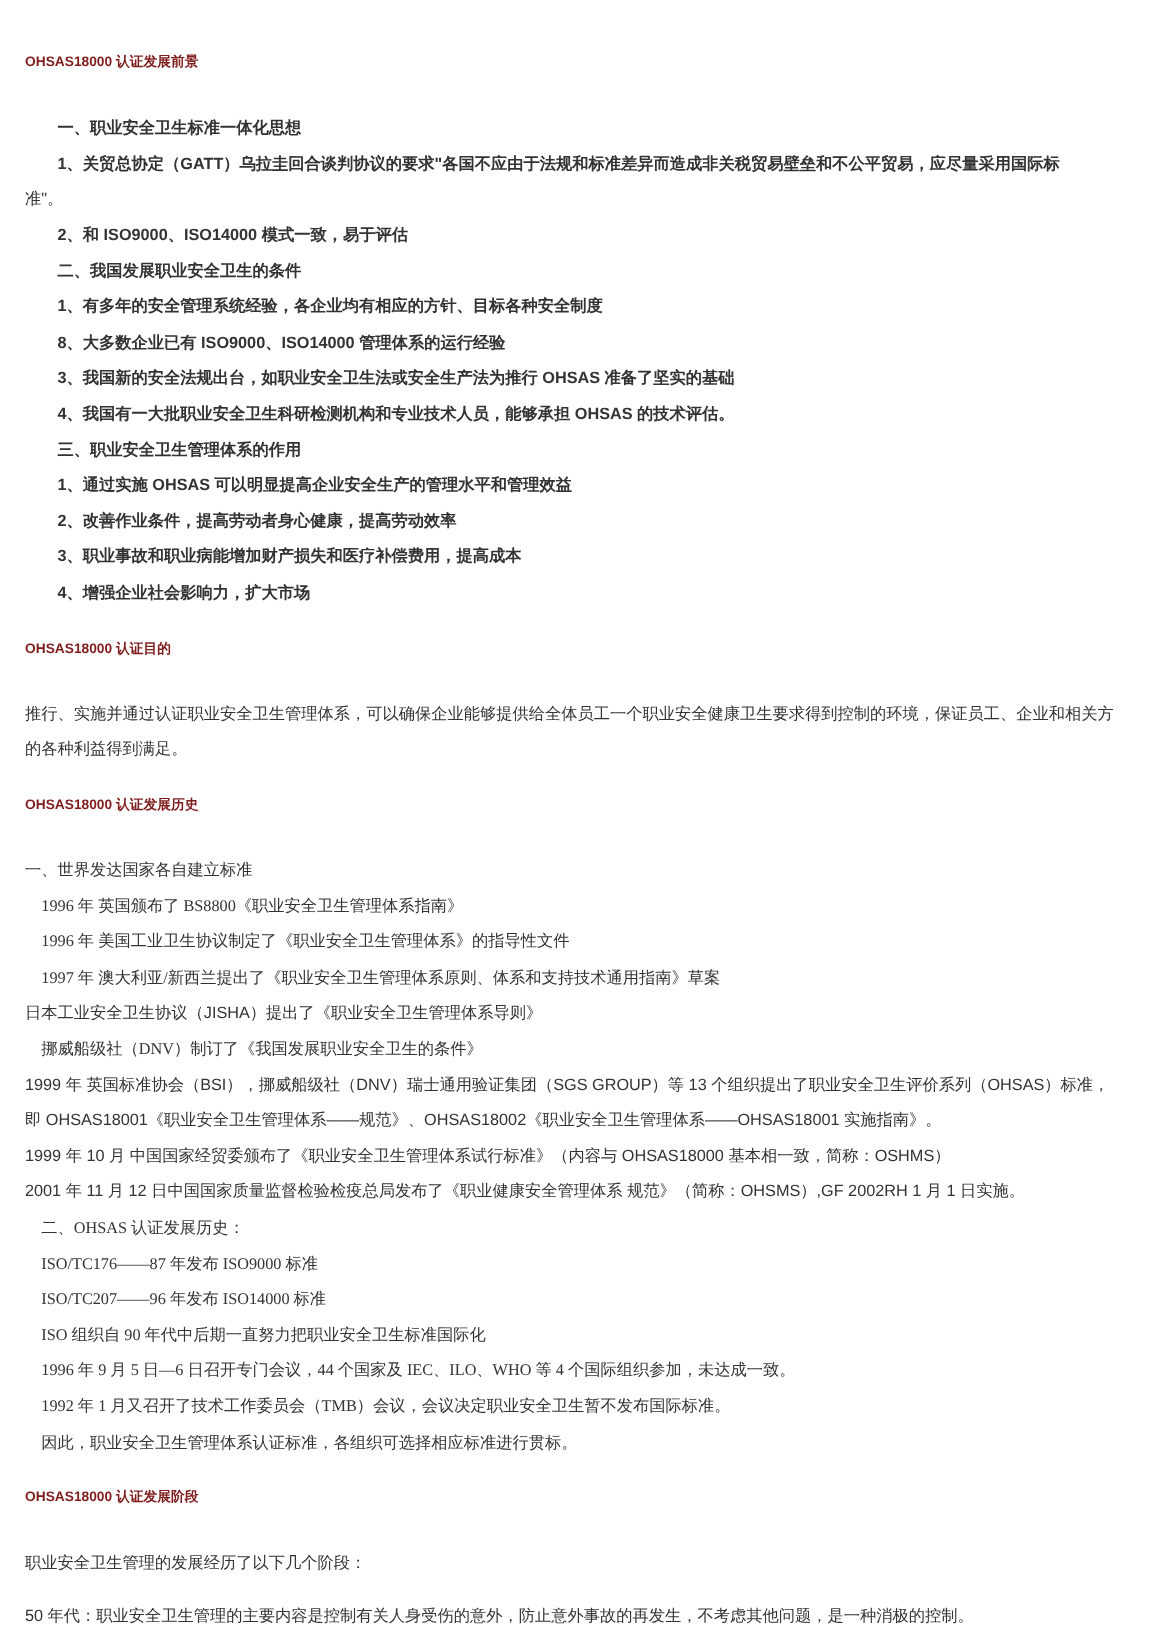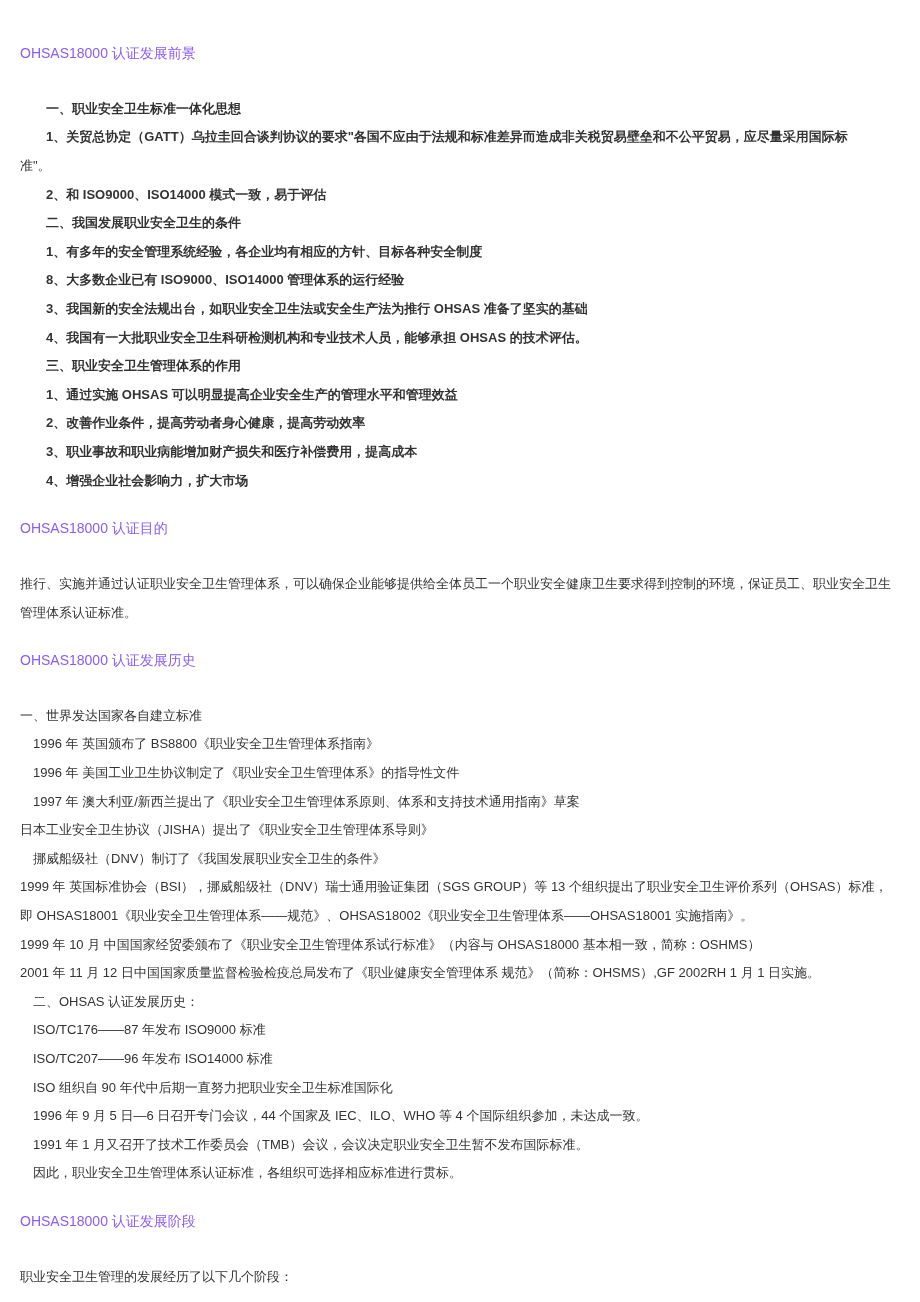--- a/index.html
+++ b/index.html
@@ -6,32 +6,33 @@
       font-family: "Microsoft YaHei", "SimSun", Arial, sans-serif;
       font-size: 13px;
       line-height: 2.2;
       color: #333333;
       margin: 0;
       padding: 20px;
       background: #ffffff;
       width: 880px;
     }
     .heading {
-      color: #8b5cf6;
-      font-weight: normal;
-      font-size: 14px;
+      color: #7f1d1d;
+      font-weight: bold;
+      font-size: 11px;
       margin-top: 18px;
       margin-bottom: 12px;
     }
     .indent-1 {
       padding-left: 2em;
       font-weight: bold;
     }
     .indent-half {
       padding-left: 1em;
+      font-family: Liberation Serif, serif;
     }
     .para {
       margin: 0;
     }
     .spacer {
       height: 14px;
     }
   </style>
 </head>
 <body>
@@ -48,38 +49,38 @@
 <div class="para indent-1">3、我国新的安全法规出台，如职业安全卫生法或安全生产法为推行 OHSAS 准备了坚实的基础</div>
 <div class="para indent-1">4、我国有一大批职业安全卫生科研检测机构和专业技术人员，能够承担 OHSAS 的技术评估。</div>
 <div class="para indent-1">三、职业安全卫生管理体系的作用</div>
 <div class="para indent-1">1、通过实施 OHSAS 可以明显提高企业安全生产的管理水平和管理效益</div>
 <div class="para indent-1">2、改善作业条件，提高劳动者身心健康，提高劳动效率</div>
 <div class="para indent-1">3、职业事故和职业病能增加财产损失和医疗补偿费用，提高成本</div>
 <div class="para indent-1">4、增强企业社会影响力，扩大市场</div>
 
 <div class="heading">OHSAS18000 认证目的</div>
 <div class="spacer"></div>
-<div class="para">推行、实施并通过认证职业安全卫生管理体系，可以确保企业能够提供给全体员工一个职业安全健康卫生要求得到控制的环境，保证员工、职业安全卫生管理体系认证标准。</div>
+<div class="para">推行、实施并通过认证职业安全卫生管理体系，可以确保企业能够提供给全体员工一个职业安全健康卫生要求得到控制的环境，保证员工、企业和相关方的各种利益得到满足。</div>
 
 <div class="heading">OHSAS18000 认证发展历史</div>
 <div class="spacer"></div>
 <div class="para">一、世界发达国家各自建立标准</div>
 <div class="para indent-half">1996 年 英国颁布了 BS8800《职业安全卫生管理体系指南》</div>
 <div class="para indent-half">1996 年 美国工业卫生协议制定了《职业安全卫生管理体系》的指导性文件</div>
 <div class="para indent-half">1997 年 澳大利亚/新西兰提出了《职业安全卫生管理体系原则、体系和支持技术通用指南》草案</div>
 <div class="para">日本工业安全卫生协议（JISHA）提出了《职业安全卫生管理体系导则》</div>
 <div class="para indent-half">挪威船级社（DNV）制订了《我国发展职业安全卫生的条件》</div>
 <div class="para">1999 年 英国标准协会（BSI），挪威船级社（DNV）瑞士通用验证集团（SGS GROUP）等 13 个组织提出了职业安全卫生评价系列（OHSAS）标准，即 OHSAS18001《职业安全卫生管理体系——规范》、OHSAS18002《职业安全卫生管理体系——OHSAS18001 实施指南》。</div>
 <div class="para">1999 年 10 月 中国国家经贸委颁布了《职业安全卫生管理体系试行标准》（内容与 OHSAS18000 基本相一致，简称：OSHMS）</div>
 <div class="para">2001 年 11 月 12 日中国国家质量监督检验检疫总局发布了《职业健康安全管理体系 规范》（简称：OHSMS）,GF 2002RH 1 月 1 日实施。</div>
 <div class="para indent-half">二、OHSAS 认证发展历史：</div>
 <div class="para indent-half">ISO/TC176——87 年发布 ISO9000 标准</div>
 <div class="para indent-half">ISO/TC207——96 年发布 ISO14000 标准</div>
 <div class="para indent-half">ISO 组织自 90 年代中后期一直努力把职业安全卫生标准国际化</div>
 <div class="para indent-half">1996 年 9 月 5 日—6 日召开专门会议，44 个国家及 IEC、ILO、WHO 等 4 个国际组织参加，未达成一致。</div>
-<div class="para indent-half">1991 年 1 月又召开了技术工作委员会（TMB）会议，会议决定职业安全卫生暂不发布国际标准。</div>
+<div class="para indent-half">1992 年 1 月又召开了技术工作委员会（TMB）会议，会议决定职业安全卫生暂不发布国际标准。</div>
 <div class="para indent-half">因此，职业安全卫生管理体系认证标准，各组织可选择相应标准进行贯标。</div>
 
 <div class="heading">OHSAS18000 认证发展阶段</div>
 <div class="spacer"></div>
 <div class="para">职业安全卫生管理的发展经历了以下几个阶段：</div>
 <div class="spacer"></div>
 <div class="para">50 年代：职业安全卫生管理的主要内容是控制有关人身受伤的意外，防止意外事故的再发生，不考虑其他问题，是一种消极的控制。</div>
 
 </body></html>

